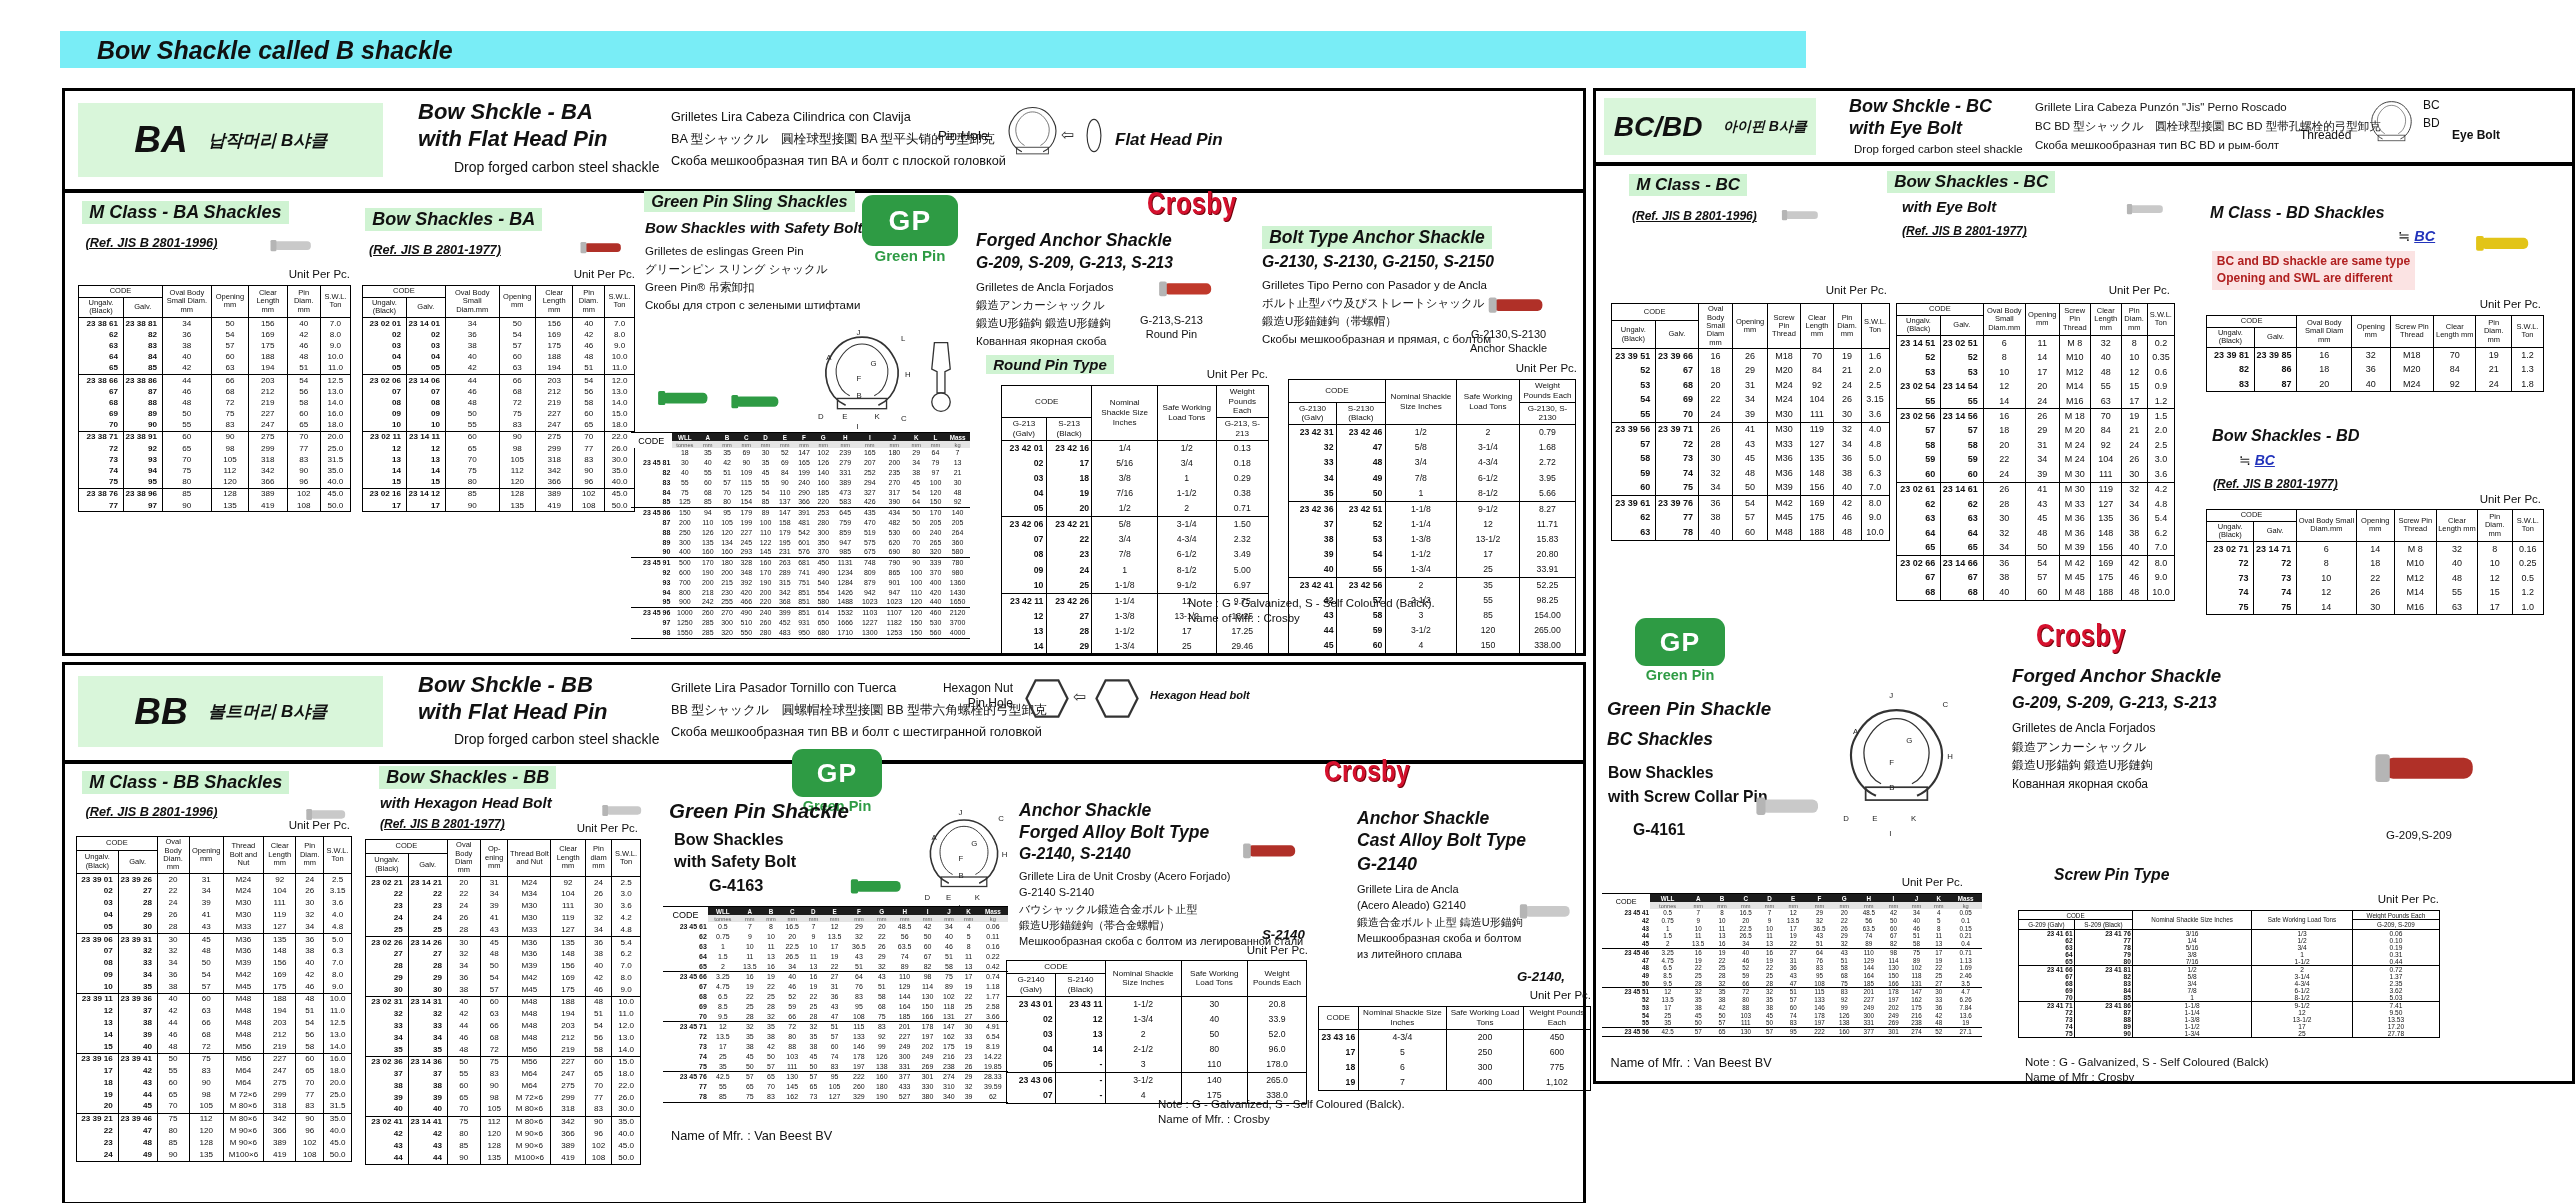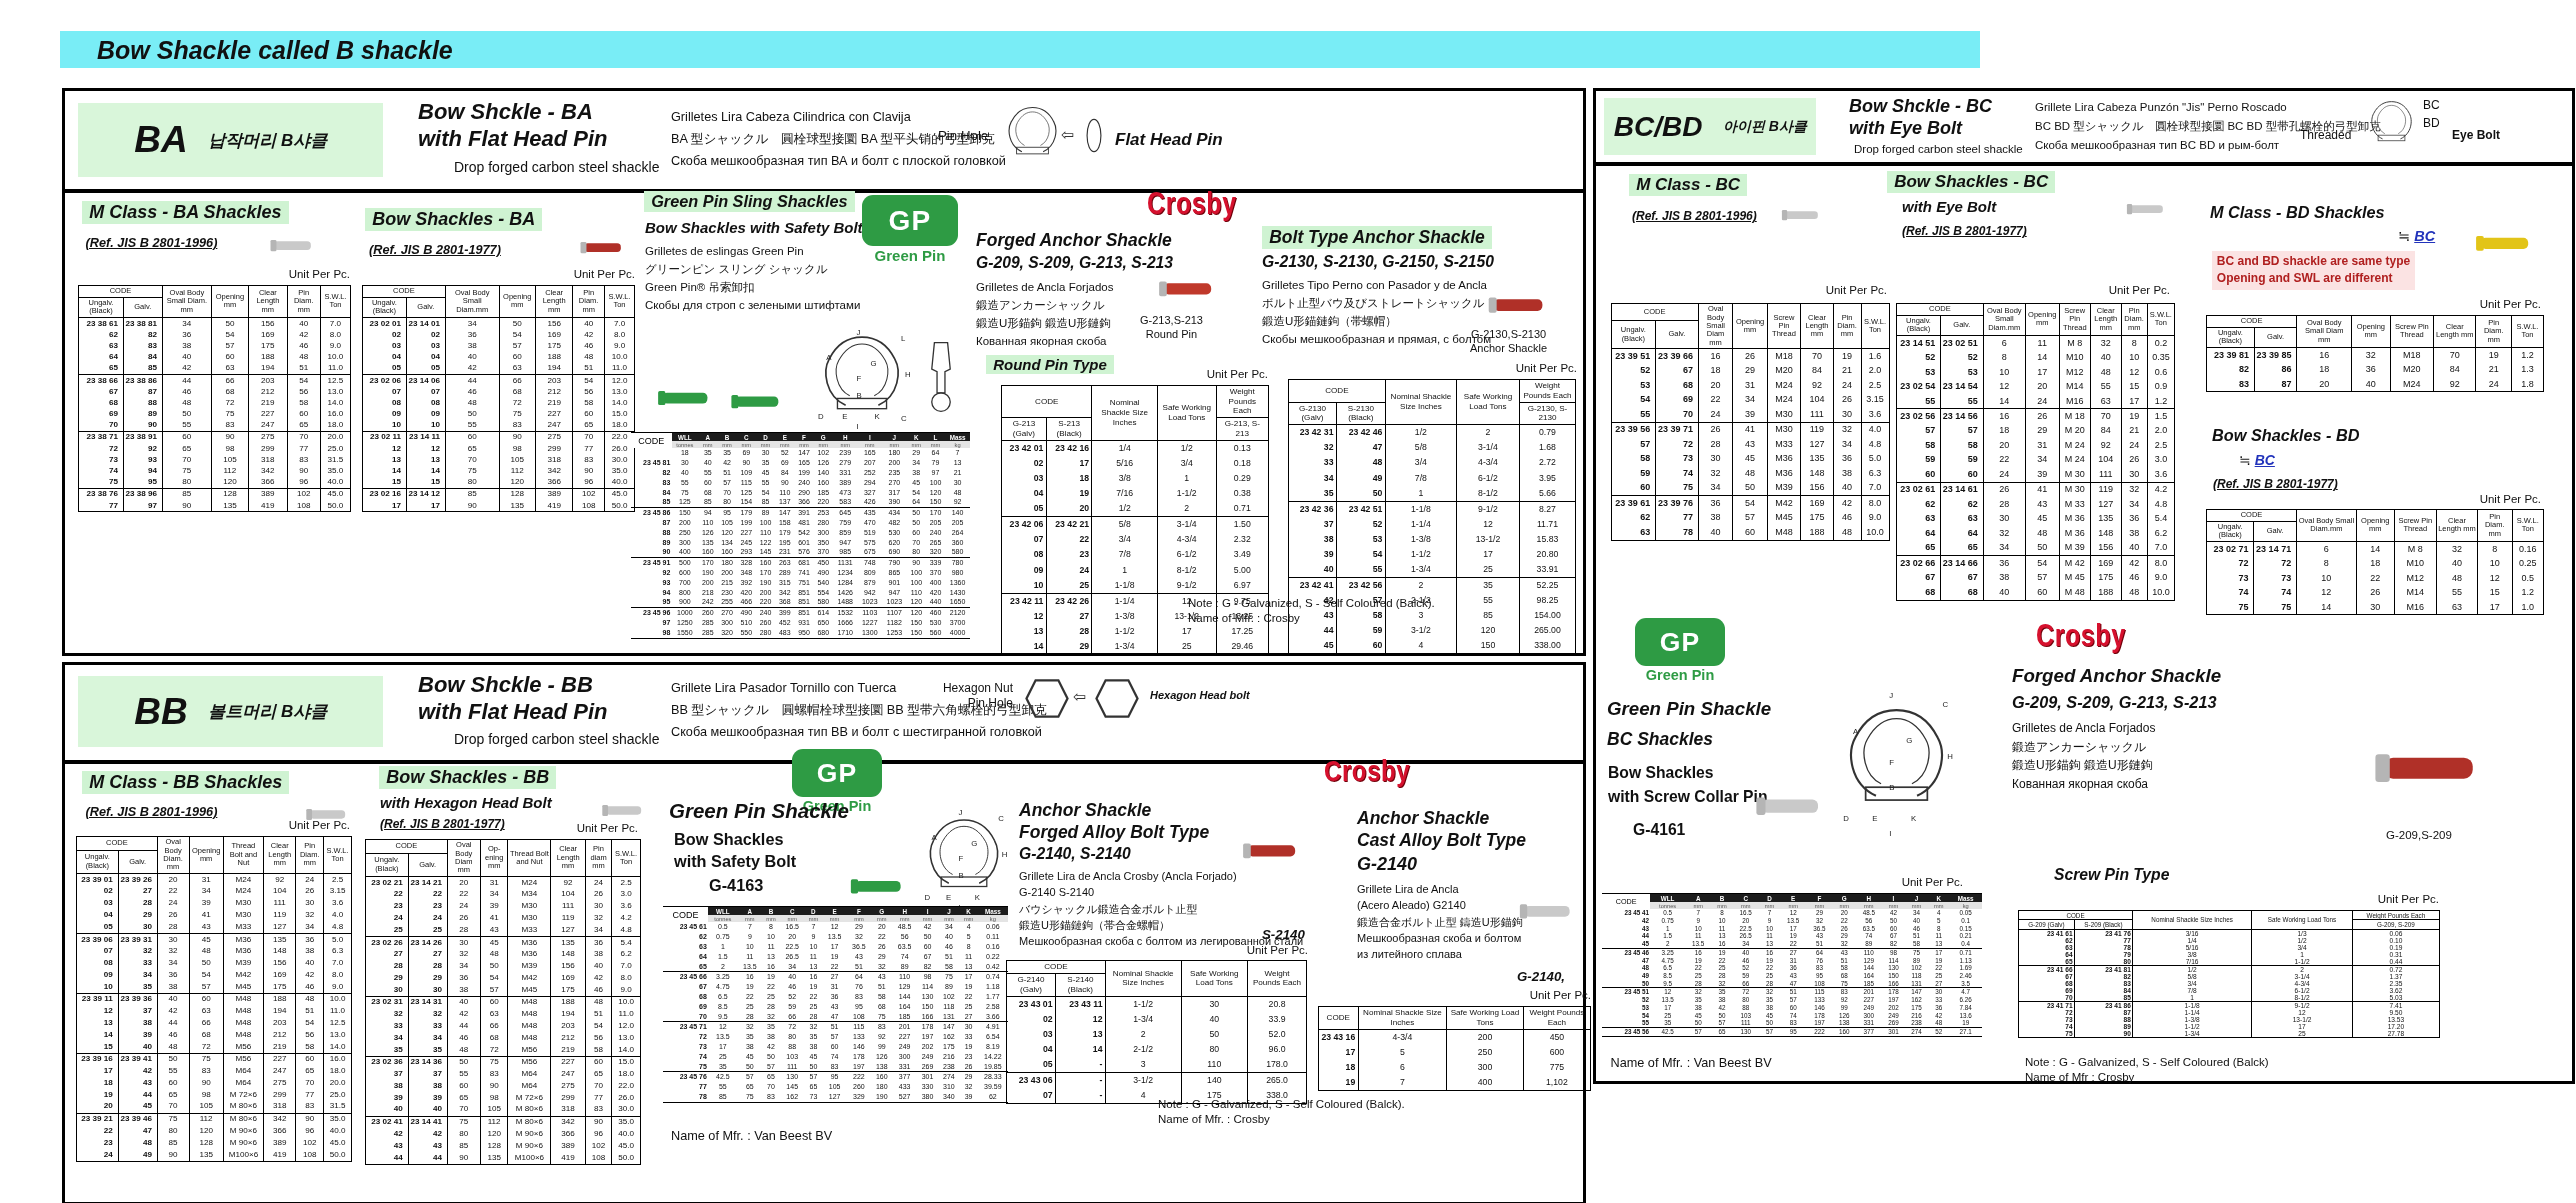--- a/index.html
+++ b/index.html
@@ -84,21 +84,21 @@
       <polygon points="10,2 30,2 38,18 30,34 10,34 2,18" fill="none" stroke="#333" stroke-width="2"></polygon>
     </symbol>
     <symbol id="pinside" viewBox="0 0 60 90">
       <ellipse cx="30" cy="45" rx="15" ry="35" fill="none" stroke="#333" stroke-width="2.5"></ellipse>
     </symbol>
   </defs>
 </svg>
 
 <div id="page">
 
-  <div class="banner abs" style="left:60px;top:31px;width:1920px;height:37px">
+  <div class="banner abs" style="left:60px;top:31px;width:1746px;height:37px">
     <span class="abs" style="left:37px;top:4.8px">Bow Shackle  called B shackle</span>
   </div>
 
   <div class="panel" id="p-ba" style="left:62px;top:88px;width:1518px;height:562px">
     <div class="hdiv" style="top:98px"></div>
     <div class="glabel abs" style="left:13.3px;top:12px;width:305px;height:74px">
       <span class="big" style="font-size:37px">BA</span>
       <span class="kr" style="font-size:17px">납작머리 B샤클</span>
     </div>
     <div class="abs sect" style="left:353px;top:8.4px;font-size:22px;line-height:26.5px">
@@ -2087,21 +2087,21 @@
       </div>
     <div class="abs mfr" style="left:606px;top:464px">Name of Mfr. : Van Beest BV</div>
 
     <div class="cblogo abs" style="left:1259px;top:88px;font-size:24px">Crosby</div>
     <div class="abs sect" style="left:954px;top:134px;font-size:17.5px;line-height:22px">
       <div>Anchor Shackle</div>
         <div>Forged Alloy Bolt Type</div>
     </div>
     <div class="abs sect" style="left:954px;top:180px;font-size:15.7px">G-2140, S-2140</div>
     <div class="abs" style="left:954px;top:203px;font-size:11px;line-height:16.3px;white-space:nowrap">
-      <div>Grillete Lira de Ancla Crosby (Ancla Forjado)</div>
+      <div>Grillete Lira de Unit Crosby (Acero Forjado)</div>
         <div>G-2140  S-2140</div>
       <div>バウシャックル鍛造合金ボルト止型</div>
         <div>鍛造U形錨鏈鉤（帯合金螺帽）</div>
       <div>Мешкообразная скоба с болтом из легированной стали</div>
     </div>
     <svg class="shk abs" style="left:1171px;top:118px;--pin:#b03028" width="71" height="89" viewBox="0 0 118 148">
         <use href="#p-bow"></use>
       </svg>
     <div class="abs cap i b" style="left:1197px;top:263px;font-size:13.3px">S-2140</div>
     <div class="abs sect" style="left:1292px;top:142px;font-size:17.5px;line-height:22px">

